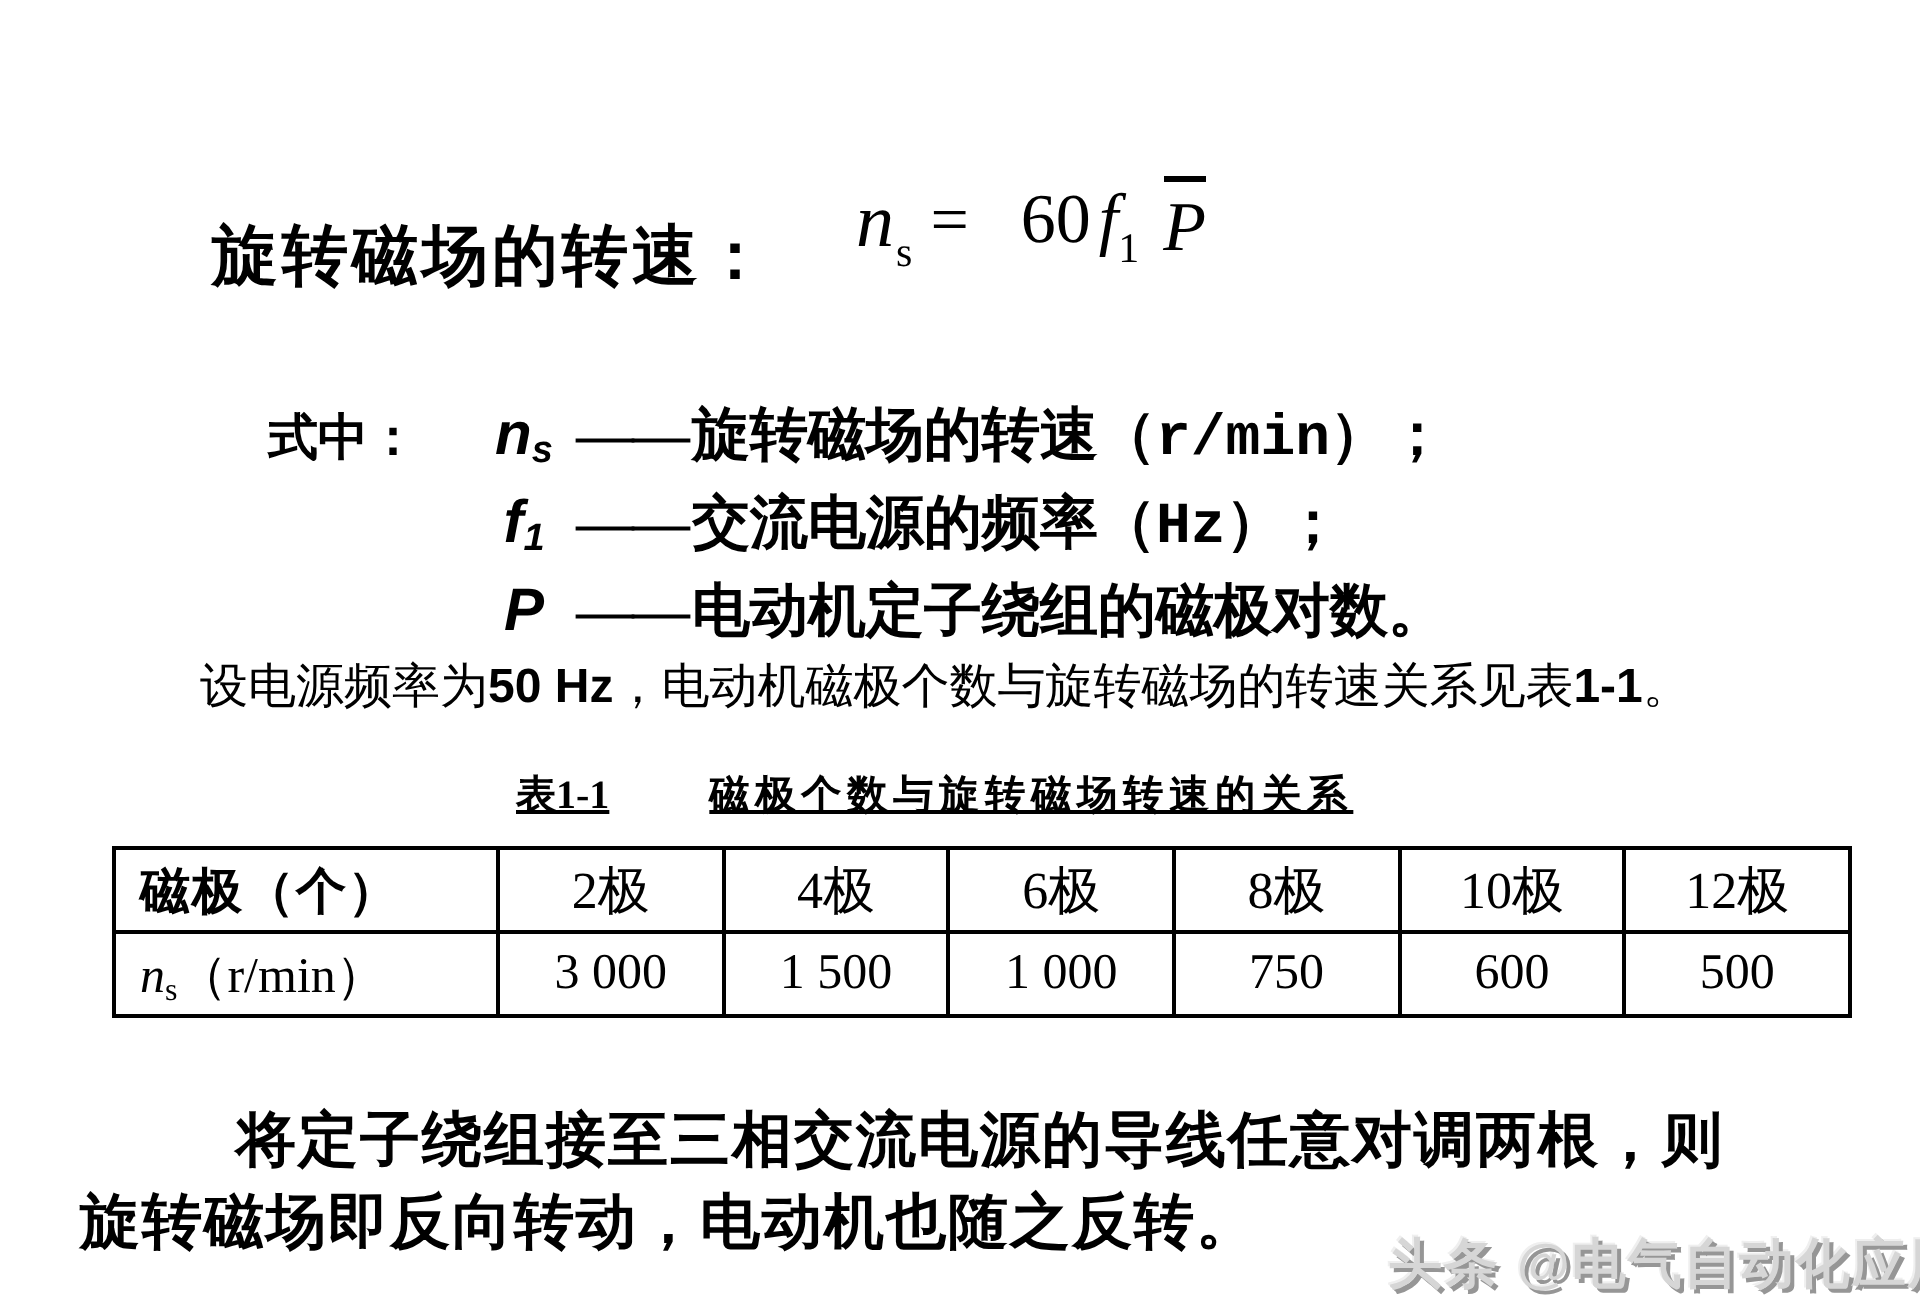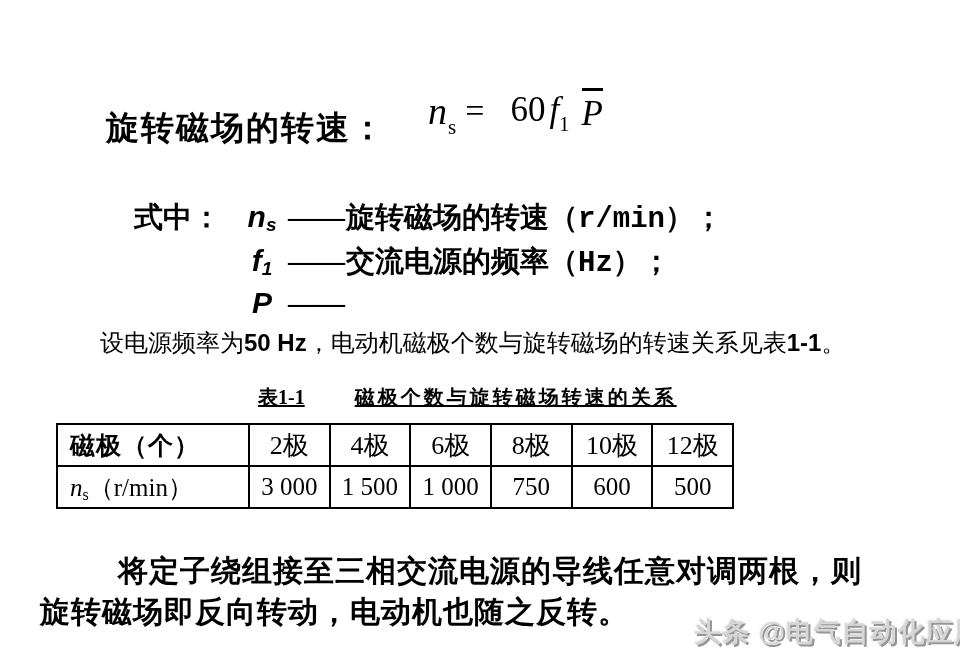--- a/index.html
+++ b/index.html
@@ -28,42 +28,42 @@
   .f-eq { font-size:34px; margin:0 14px 0 10px; }
   .f-frac { display:inline-flex; align-items:center; }
   .f-num { font-size:35px; padding:0 12px 3px 12px; white-space:nowrap; }
   .f-num .var { font-style:italic; padding-left:4px; }
   .f-num .sub { font-size:21px; position:relative; top:10px; }
   .f-den { font-size:35px; font-style:italic; border-top:3px solid #000; align-self:stretch; text-align:center; padding-top:3px; }
 
   
   .where { position:absolute; left:134px; top:198px; }
   .def-line { display:flex; align-items:baseline; height:44px; white-space:nowrap; }
-  .def-lead { width:102px; font-size:29px; font-weight:bold; }
+  .def-lead { width:102px; font-size:25px; font-weight:bold; }
   .def-sym {
     width:52px; text-align:center;
     font-family:"Liberation Sans", sans-serif;
     font-style:italic; font-weight:bold; font-size:30px;
   }
   .def-sym .sub { font-size:19px; position:relative; top:4px; }
   .def-dash { font-size:29px; font-weight:bold; letter-spacing:-1px; margin-right:2px; }
   .def-desc { font-size:29px; font-weight:bold; }
   .unit { font-family:Liberation Mono, monospace; font-weight:bold; }
 
   
   .note { position:absolute; left:100px; top:327px; font-size:24px; white-space:nowrap; }
   .note b { font-family:"Liberation Sans", sans-serif; }
 
   
   .caption { position:absolute; left:258px; top:384px; font-size:20px; font-weight:bold; display:flex;text-decoration:underline; }
   .caption-title { margin-left:50px; letter-spacing:3px; }
 
   
   .table-wrap { position:absolute; left:56px; top:423px; }
-  table { border-collapse:collapse; table-layout:fixed; width:678px; }
+  table { border-collapse:collapse; table-layout:fixed; width:870px; }
   th, td { border:2px solid #000; height:40px; padding:0; vertical-align:middle; }
   .lbl-cell { text-align:left; padding-left:12px; font-size:25px; }
   th.lbl-cell { font-weight:bold; letter-spacing:1px; }
   .pole-cell { text-align:center; font-size:26px; font-weight:normal; }
   .speed-cell { text-align:center; font-size:25px; }
   .ns-var { font-style:italic; font-size:25px; }
   .ns-sub { font-size:16px; position:relative; top:4px; }
 
   
   .footer { position:absolute; left:40px; top:550px; width:895px; font-size:30px; font-weight:bold; line-height:41px; letter-spacing:1px; }
@@ -104,20 +104,21 @@
   <div class="def-line">
     <span class="def-lead"></span>
     <span class="def-sym"><span>f</span><span class="sub">1</span></span>
     <span class="def-dash">——</span>
     <span class="def-desc"><span>交流电源的频率（</span><span class="unit">Hz</span><span>）；</span></span>
   </div>
   <div class="def-line">
     <span class="def-lead"></span>
     <span class="def-sym"><span>P</span><span class="sub"></span></span>
     <span class="def-dash">——</span>
+    <span class="def-desc"><span>电动机定子绕组的磁极对数。</span><span class="unit"></span><span></span></span>
   </div>
 </div>
 
 <div class="note">
   <span>设电源频率为</span><b>50 Hz</b><span>，电动机磁极个数与旋转磁场的转速关系见表</span><b>1-1</b><span>。</span>
 </div>
 
 <div class="caption">
   <span class="caption-label">表1-1</span>
   <span class="caption-title">磁极个数与旋转磁场转速的关系</span>

